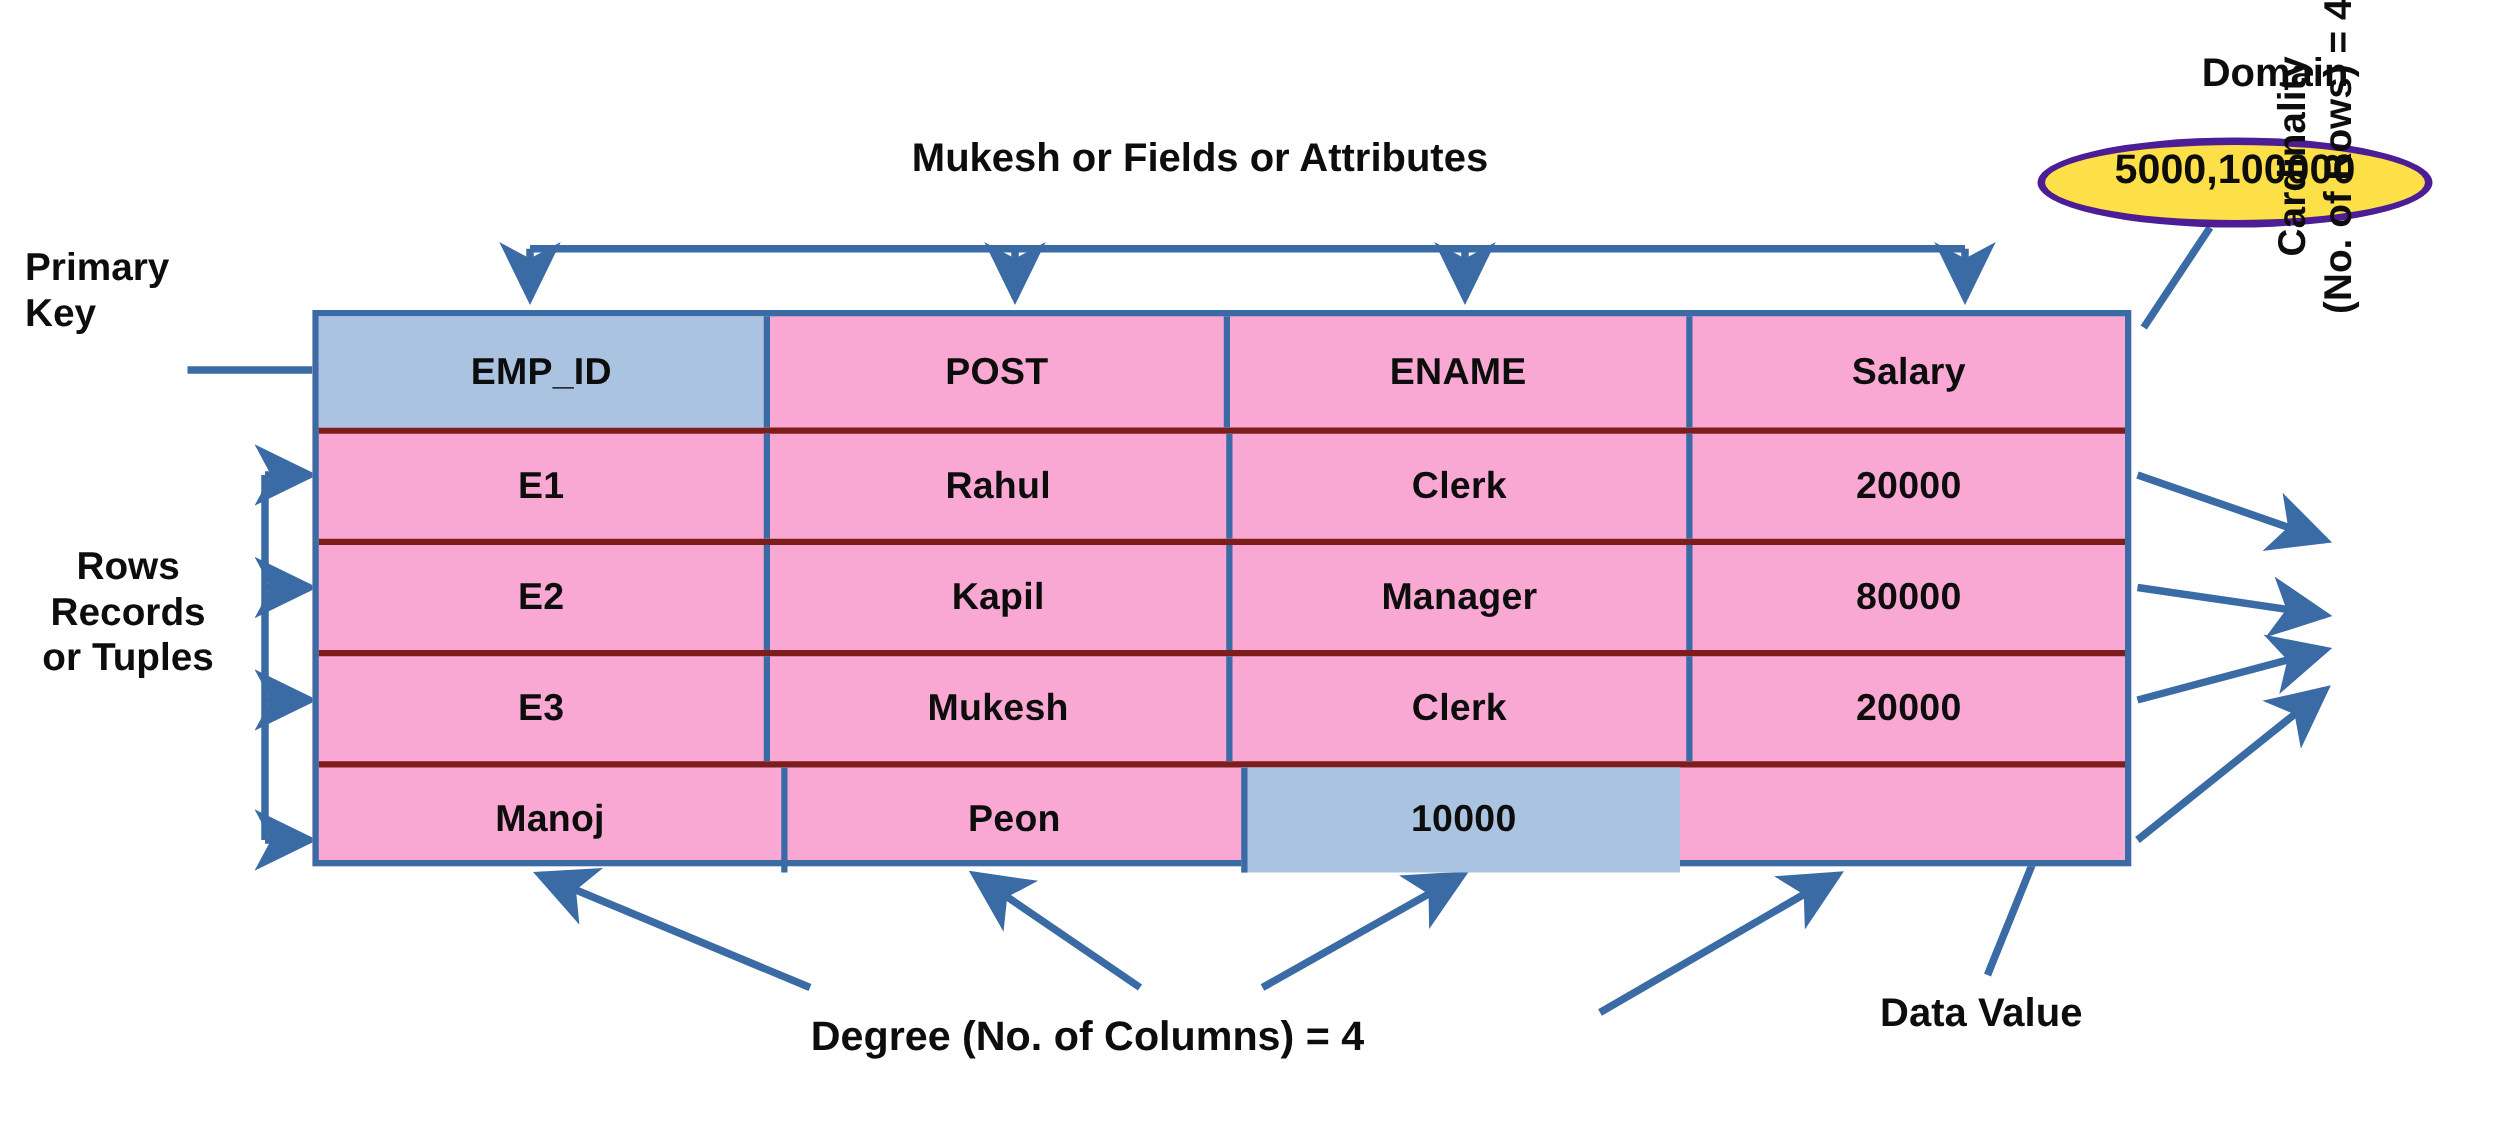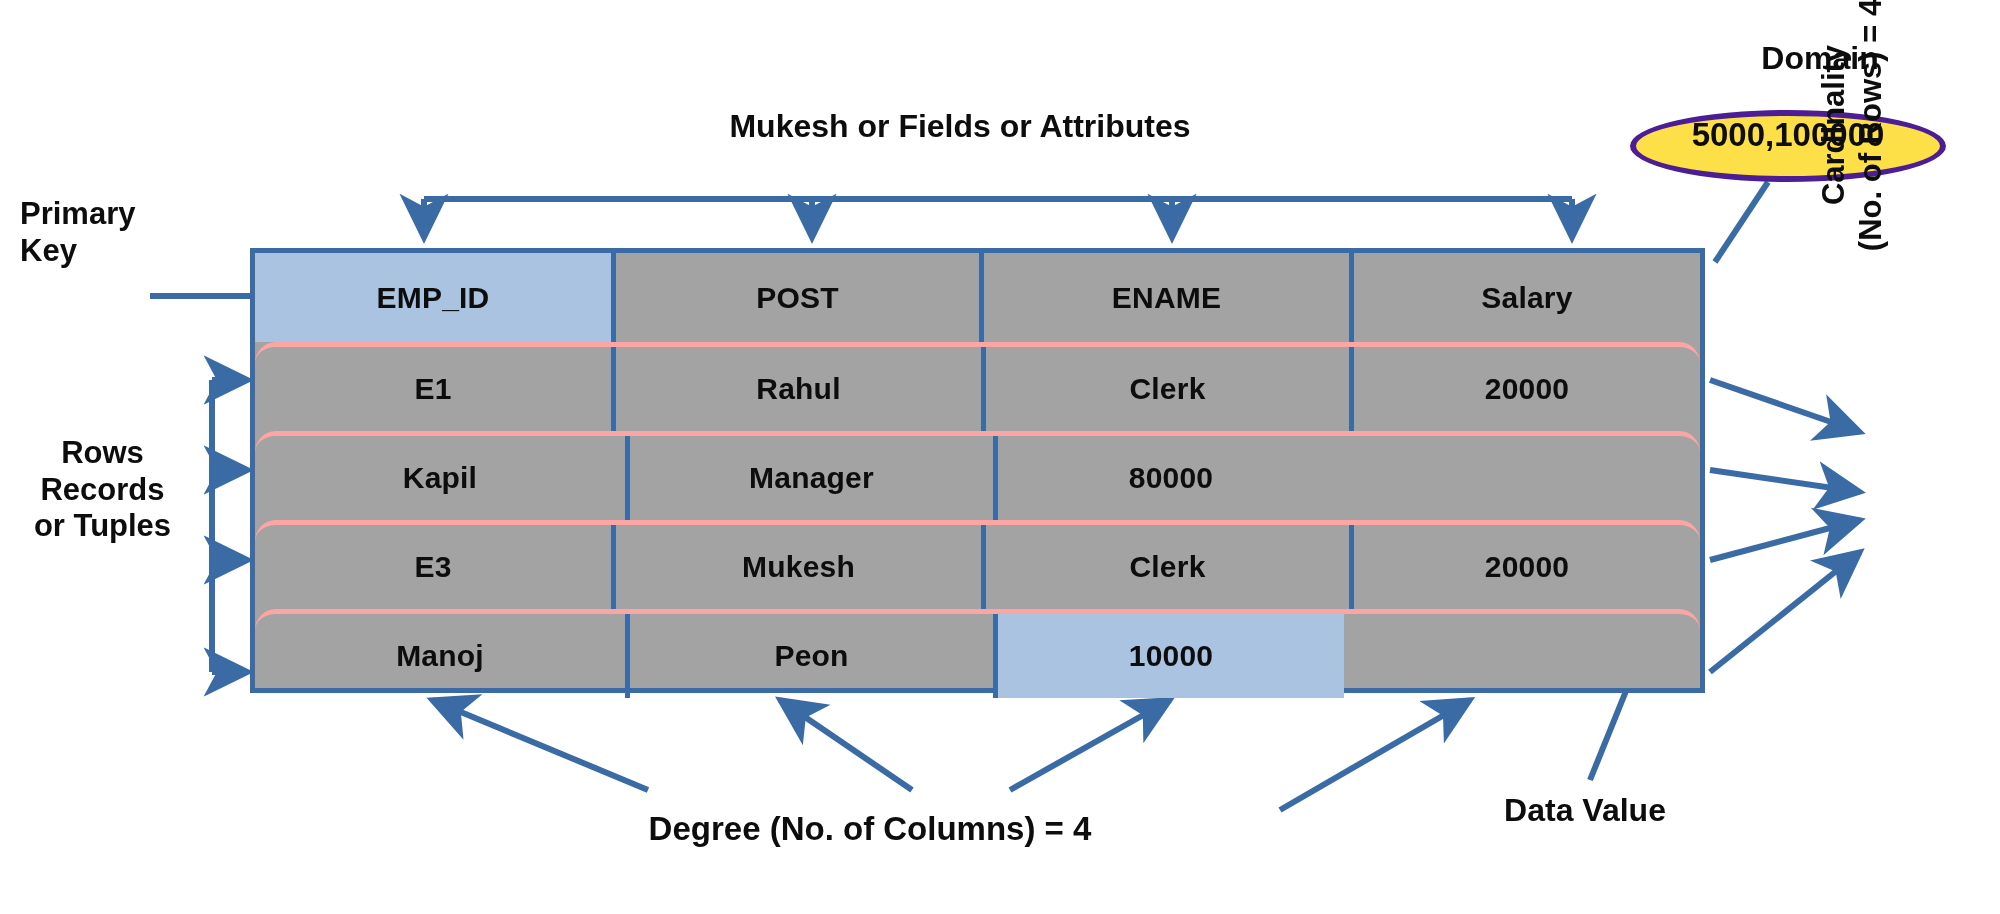--- a/index.html
+++ b/index.html
@@ -1,24 +1,24 @@
 <!DOCTYPE html>
 <html><head>
 <meta charset="utf-8">
 <style>
   html,body{margin:0;padding:0;background:#ffffff;}
   body{width:2000px;height:914px;font-family:"Liberation Sans",sans-serif;overflow:hidden;}
   #stage{position:relative;width:2000px;height:914px;background:#fff;}
   #svg-layer{position:absolute;left:0;top:0;width:2000px;height:914px;}
 
   .tbl{position:absolute;left:250px;top:248px;width:1455px;height:445px;
-       border:5px solid #3A6BA5;box-sizing:border-box;background:#a3a3a3;}
+       border:5px solid #3A6BA5;box-sizing:border-box;background:#f9a8d4;}
   .trow{display:flex;height:89px;box-sizing:border-box;}
   .trow.hdr{height:89px;}
-  .trow + .trow{border-top:5px solid #fca5a5;border-radius:21px;}
+  .trow + .trow{border-top:5px solid #7f1d1d;}
   .tcell{box-sizing:border-box;display:flex;align-items:center;justify-content:center;
          font-weight:bold;color:#0d0d0d;font-size:30px;letter-spacing:.2px;}
   .tcell + .tcell{border-left:5px solid #3A6BA5;}
   .c0{width:356px;}
   .c1{width:370px;}
   .c2{width:368px;}
   .c3{width:351px;}
   .fill-hl{background:#A9C3E0;}
 
   .lbl{position:absolute;font-weight:bold;color:#0d0d0d;font-size:31px;line-height:1.18;}
@@ -92,20 +92,21 @@
       <div class="tcell c1">ENAME</div>
       <div class="tcell c3">Salary</div>
     </div>
     <div class="trow">
       <div class="tcell c0">E1</div>
       <div class="tcell c1">Rahul</div>
       <div class="tcell c2">Clerk</div>
       <div class="tcell c3">20000</div>
     </div>
     <div class="trow">
+      <div class="tcell c0">E2</div>
       <div class="tcell c1">Kapil</div>
       <div class="tcell c2">Manager</div>
       <div class="tcell c3">80000</div>
     </div>
     <div class="trow">
       <div class="tcell c0">E3</div>
       <div class="tcell c1">Mukesh</div>
       <div class="tcell c2">Clerk</div>
       <div class="tcell c3">20000</div>
     </div>

